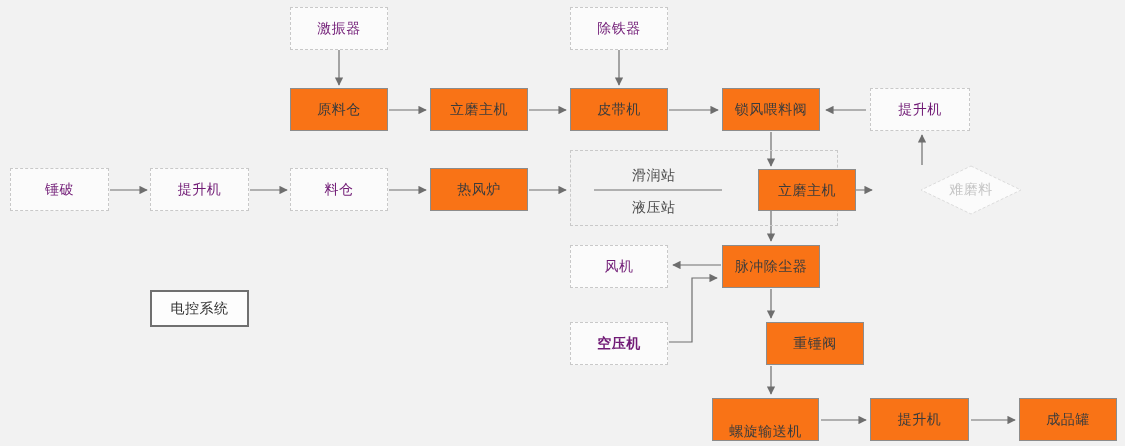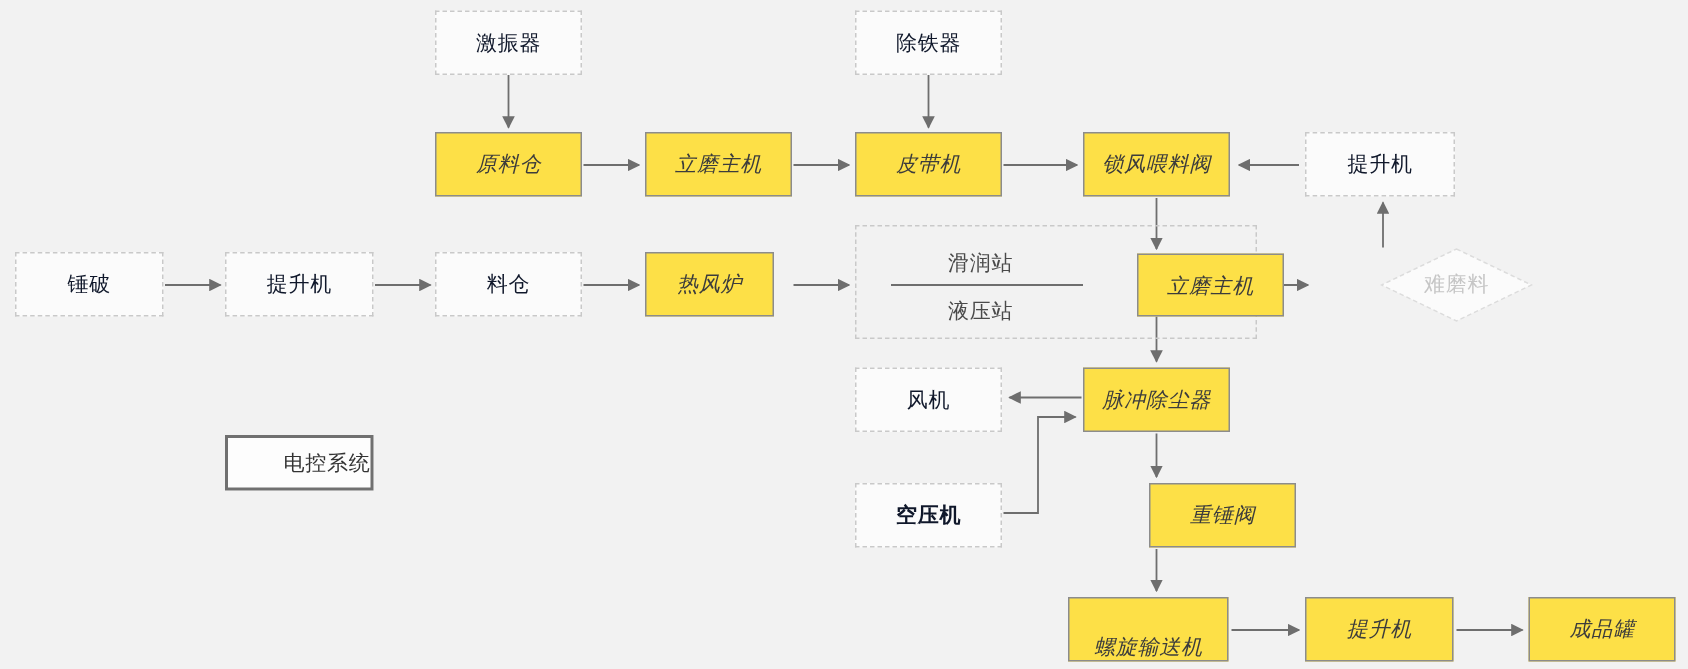--- a/index.html
+++ b/index.html
@@ -21,37 +21,35 @@
     align-items:center;
     justify-content:center;
     font-size:14px;
     line-height:1.2;
     letter-spacing:.5px;
     white-space:nowrap;
     user-select:none;
   }
   
   .solid{
-    background:#fde047;
+    background:#f97316;
     border:1px solid #8c8c8c;
     color:#3c3c3c;
-    font-style:italic;
   }
   
   .dashed{
     background:#fbfbfb;
     border:1px dashed #c9c9c9;
-    color:#0f172a;
+    color:#701a75;
   }
   
   .strong{
     background:#fdfdfd;
     border:2px solid #707070;
     color:#333333;
-    justify-content:flex-end;
   }
   
   .group{
     position:absolute;
     box-sizing:border-box;
     border:1px dashed #c9c9c9;
     background:transparent;
   }
   .grouplabel{
     position:absolute;
@@ -166,21 +164,21 @@
   </div>
 
   <div class="node dashed" style="left:150px;top:168px;width:99px;height:43px;">
     <span>提升机</span>
   </div>
 
   <div class="node dashed" style="left:290px;top:168px;width:98px;height:43px;">
     <span>料仓</span>
   </div>
 
-  <div class="node solid" style="left:430px;top:168px;width:86px;height:43px;">
+  <div class="node solid" style="left:430px;top:168px;width:98px;height:43px;">
     <span>热风炉</span>
   </div>
 
   <div class="grouplabel" style="left:632px;top:167px;">滑润站</div>
 
   <div class="grouplabel" style="left:632px;top:199px;">液压站</div>
 
   <div class="node solid" style="left:722px;top:169px;width:98px;height:42px;margin-left:36px;">
     <span>立磨主机</span>
   </div>

